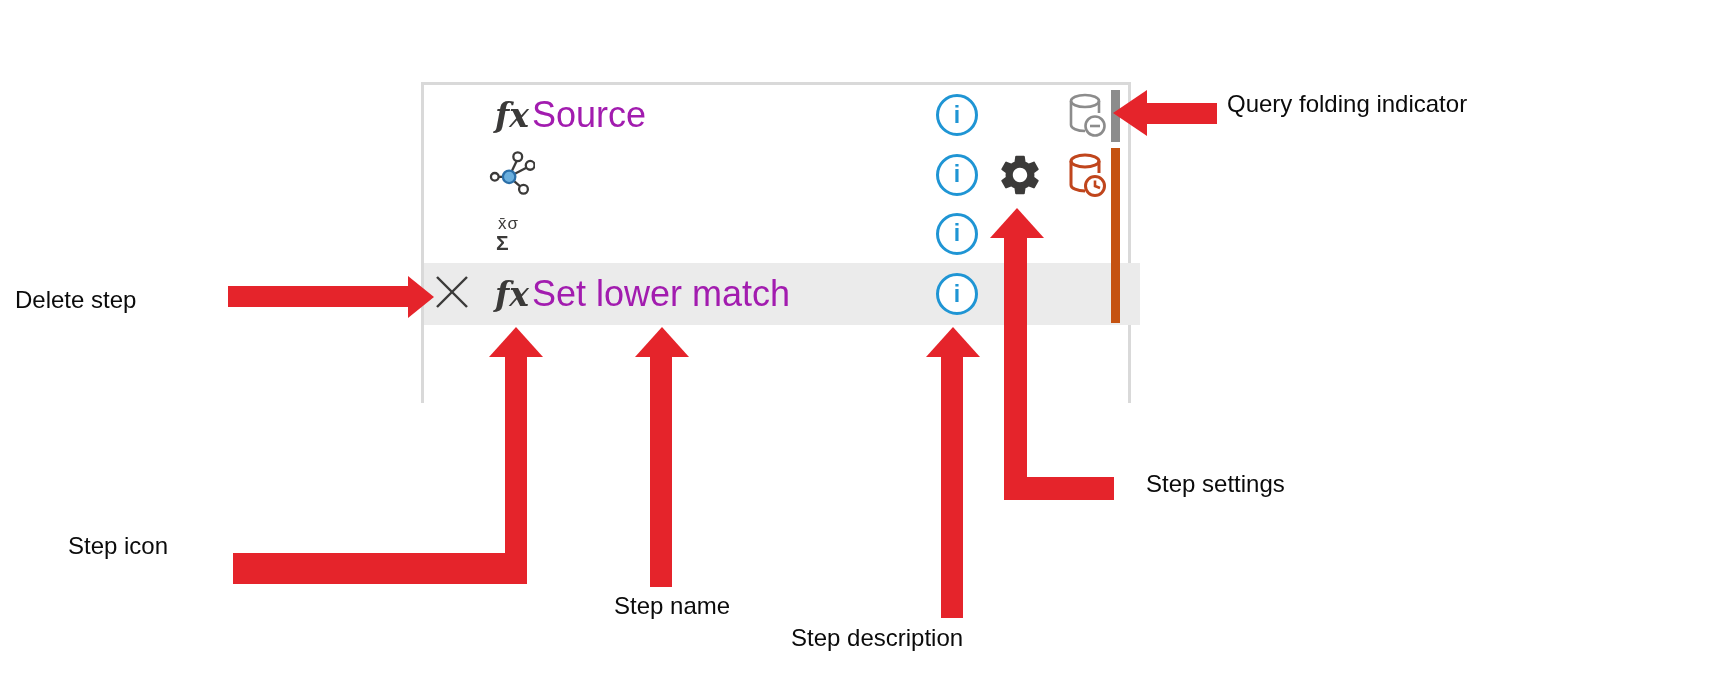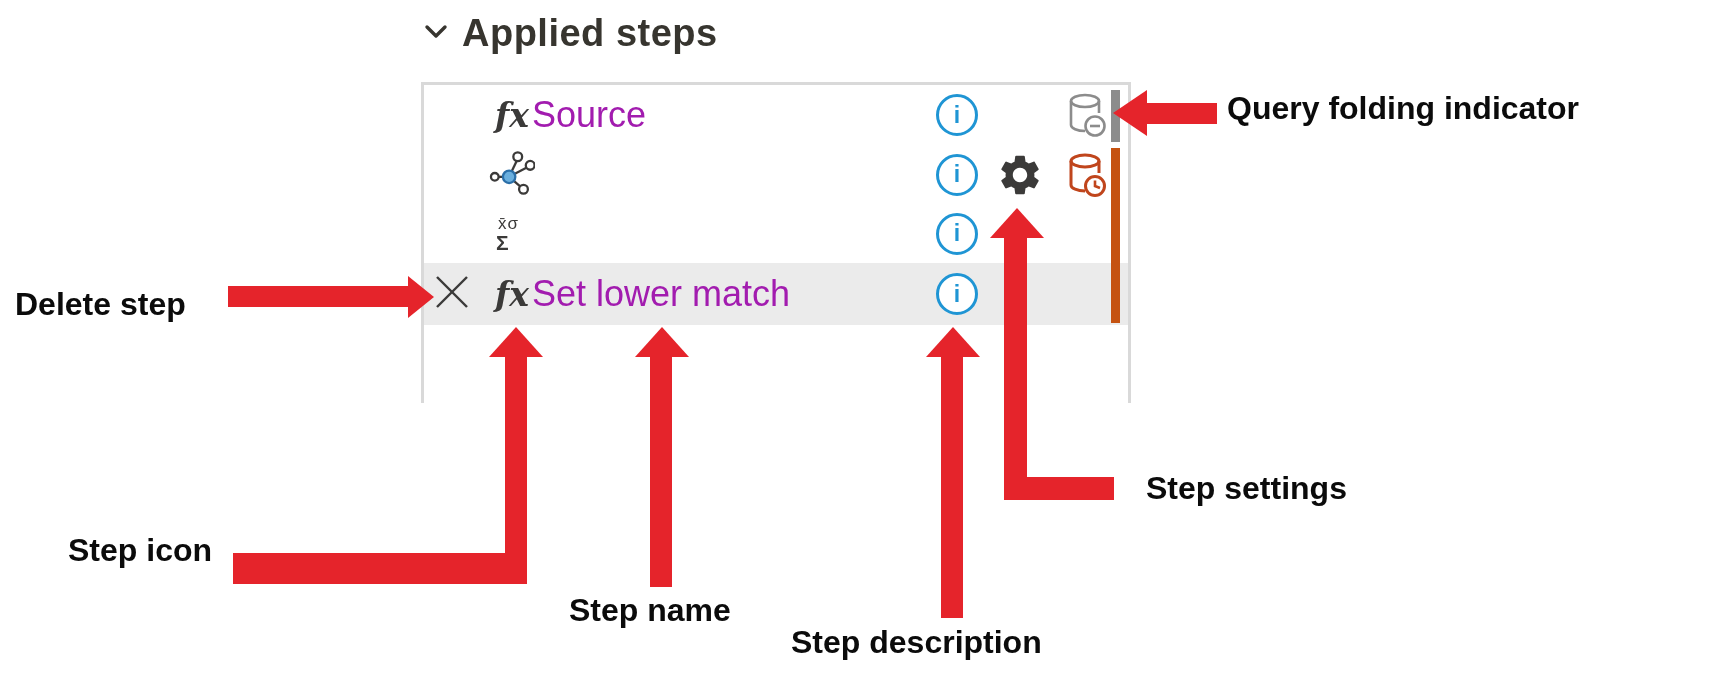--- a/index.html
+++ b/index.html
@@ -6,21 +6,21 @@
   #canvas{position:relative;width:1713px;height:680px;background:#fff;overflow:hidden;
           font-family:"Liberation Sans",sans-serif;}
 
   
   .hdr{position:absolute;left:424px;top:12px;display:flex;align-items:center;gap:14px;}
   .hdr-title{font-size:38px;font-weight:bold;color:#37352f;letter-spacing:0.5px;}
 
   
   .panel{position:absolute;left:421px;top:82px;width:710px;height:321px;box-sizing:border-box;
          border:3px solid #d9d9d9;border-bottom:none;background:#fff;}
-  .row{position:relative;width:100%;}
+  .row{position:relative;width:100%;padding-left:12px;}
   .row.selected{background:#ebebeb;}
   .r1{height:60px}.r2{height:59px}.r3{height:59px}.r4{height:62px}
   .cell{position:absolute;display:flex;align-items:center;justify-content:center;}
   .cell-del{left:6px;top:0;bottom:0;width:44px;}
   .cell-ico{left:64px;top:0;bottom:0;width:48px;}
   .cell-name{left:108px;top:0;bottom:0;justify-content:flex-start;
              font-size:36px;color:#a21caf;white-space:nowrap;}
   .cell-info{left:510px;top:0;bottom:0;width:46px;}
   .cell-gear{left:570px;top:0;bottom:0;width:52px;}
   .cell-db{left:636px;top:0;bottom:0;width:50px;}
@@ -34,43 +34,35 @@
   .stats .top{position:absolute;left:6px;top:2px;font-size:17px;letter-spacing:1px;}
   .stats .bot{position:absolute;left:4px;top:19px;font-size:21px;font-weight:bold;}
 
   
   .qf-bar{position:absolute;right:8px;width:9px;}
   .qf-gray{top:5px;height:52px;background:#8c8c8c;}
   .qf-orange{top:63px;height:175px;background:#c55211;}
 
   
   .ann{position:absolute;z-index:6;}
-  .lbl{font-size:32px;font-weight:bold;color:#0b0b0b;white-space:nowrap;}
+  .lbl{font-size:24px;font-weight:normal;color:#0b0b0b;white-space:nowrap;}
   .bar{background:#e5242b;position:absolute;}
   .tri{width:0;height:0;position:absolute;}
   .tri-up{border-left:27px solid transparent;border-right:27px solid transparent;
           border-bottom:30px solid #e5242b;}
   .tri-left{border-top:23px solid transparent;border-bottom:23px solid transparent;
             border-right:34px solid #e5242b;}
   .tri-right{border-top:21px solid transparent;border-bottom:21px solid transparent;
              border-left:26px solid #e5242b;}
 </style>
 </head>
 <body>
 
 <div id="canvas">
 
-  <div class="hdr">
-    <span>
-      <svg width="24" height="16" viewBox="0 0 24 16">
-        <polyline points="3,3 12,12 21,3" fill="none" stroke="#37352f" stroke-width="3.4" stroke-linecap="round" stroke-linejoin="round"></polyline>
-      </svg>
-    </span>
-    <span class="hdr-title">Applied steps</span>
-  </div>
 
   <div class="panel">
 
     <div class="row r1">
       <div class="cell cell-ico">
         <span class="fx">fx</span>
       </div>
       <div class="cell cell-name">Source</div>
       <div class="cell cell-info">
         <span class="info-badge">i</span>
@@ -168,21 +160,21 @@
   <div class="ann">
     <span class="tri tri-up" style="left:489px;top:327px;"></span>
     <span class="bar" style="left:505px;top:356px;width:22px;height:228px;"></span>
     <span class="bar" style="left:233px;top:553px;width:294px;height:31px;"></span>
     <span class="lbl" style="position:absolute;left:68px;top:532px;">Step icon</span>
   </div>
 
   <div class="ann">
     <span class="tri tri-up" style="left:635px;top:327px;"></span>
     <span class="bar" style="left:650px;top:356px;width:22px;height:231px;"></span>
-    <span class="lbl" style="position:absolute;left:569px;top:592px;text-align:right;">Step name</span>
+    <span class="lbl" style="position:absolute;left:614px;top:592px;text-align:right;">Step name</span>
   </div>
 
   <div class="ann">
     <span class="tri tri-up" style="left:926px;top:327px;"></span>
     <span class="bar" style="left:941px;top:356px;width:22px;height:262px;"></span>
     <span class="lbl" style="position:absolute;left:791px;top:624px;">Step description</span>
   </div>
 
   <div class="ann">
     <span class="tri tri-up" style="left:990px;top:208px;"></span>

